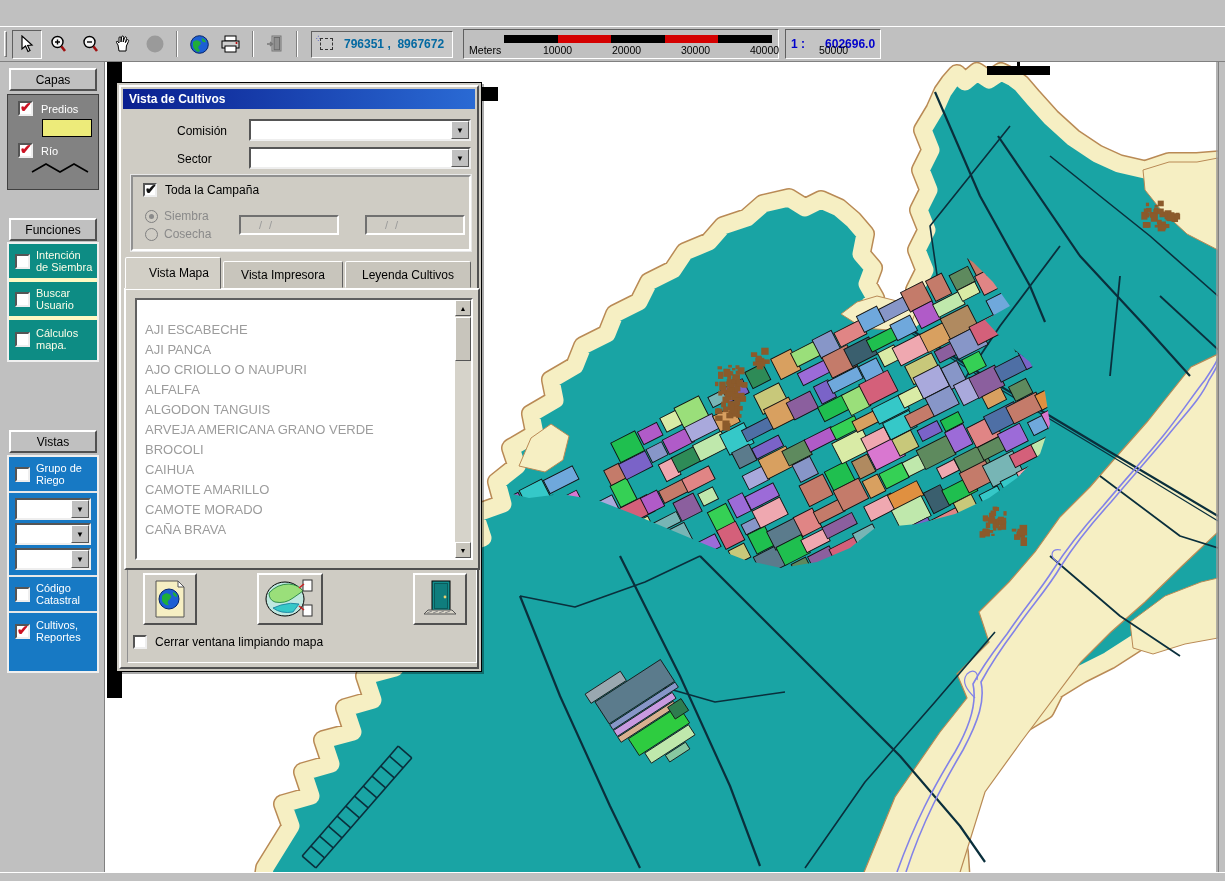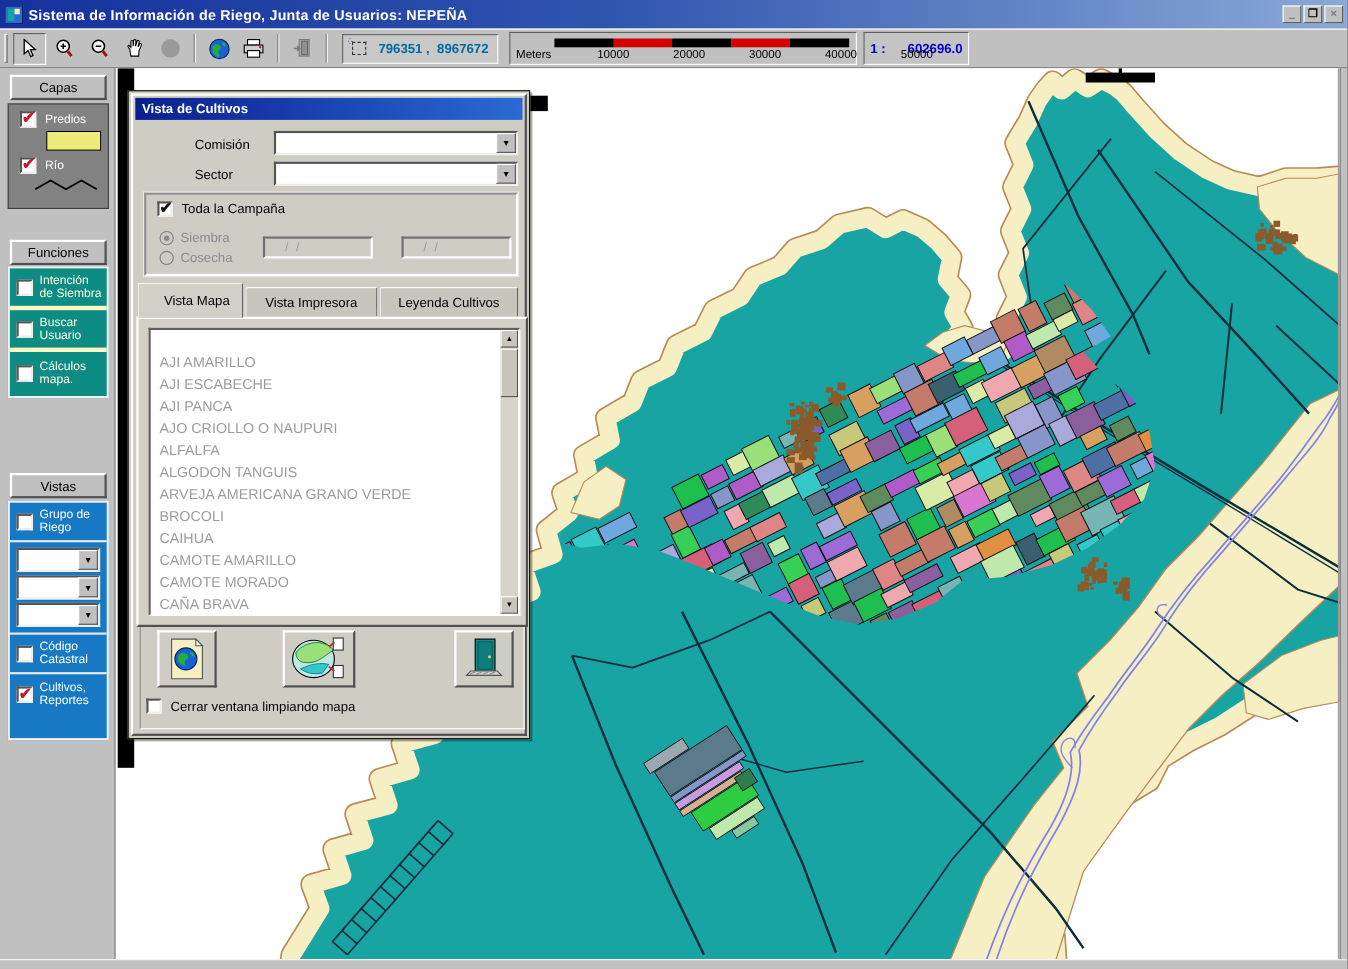--- a/index.html
+++ b/index.html
@@ -91,29 +91,20 @@
   #sthumb{position:absolute;left:0;top:17px;width:16px;height:44px;background:#c8c5bc;border:1px solid;border-color:#fff #555 #555 #fff;}
   .imgbtn{position:absolute;top:486px;height:52px;background:#cfccc4;border:2px solid;border-color:#fff #505050 #505050 #fff;display:flex;align-items:center;justify-content:center;}
   #dlg-close-row{position:absolute;left:12px;top:548px;display:flex;align-items:center;gap:8px;font-size:12px;color:#000;}
   #btnrow-frame{position:absolute;left:6px;top:480px;width:350px;height:96px;border:1px solid;border-color:#909090 #fff #fff #909090;}
 </style>
 </head>
 <body>
 
 <div id="screen">
 
-  <div class="abs" id="titlebar">
-    <div id="appicon"></div>
-    <div id="titletext">Sistema de Información de Riego, Junta de Usuarios: NEPEÑA</div>
-    <div id="winbtns">
-      <div class="winbtn raised1">_</div>
-      <div class="winbtn raised1">❐</div>
-      <div class="winbtn raised1" id="btn-close">×</div>
-    </div>
-  </div>
 
   <div class="abs" id="toolbar">
     <div class="grip"></div>
     <div class="tbtn sunken1">
       <svg width="16" height="18" viewBox="0 0 16 18">
           <path d="M3 1 L3 14 L6.5 11 L9 16.5 L11 15.5 L8.6 10.4 L13 10 Z" fill="#fff" stroke="#000" stroke-width="1.2"></path>
         </svg>
     </div>
     <div class="tbtn flat">
       <svg width="20" height="20" viewBox="0 0 20 20">
@@ -885,21 +876,20 @@
         <div class="datefield" style="left:232px;top:38px;width:100px">/ /</div>
       </div>
 
       <div class="tab active" style="left:4px;width:96px">Vista Mapa</div>
       <div class="tab" style="left:102px;width:120px">Vista Impresora</div>
       <div class="tab" style="left:224px;width:126px">Leyenda Cultivos</div>
 
       <div id="tabpanel">
         <div id="listbox">
           <div id="croplist">
-            <div>AJI AMARILLO</div>
             <div>AJI ESCABECHE</div>
             <div>AJI PANCA</div>
             <div>AJO CRIOLLO O NAUPURI</div>
             <div>ALFALFA</div>
             <div>ALGODON TANGUIS</div>
             <div>ARVEJA AMERICANA GRANO VERDE</div>
             <div>BROCOLI</div>
             <div>CAIHUA</div>
             <div>CAMOTE AMARILLO</div>
             <div>CAMOTE MORADO</div>

